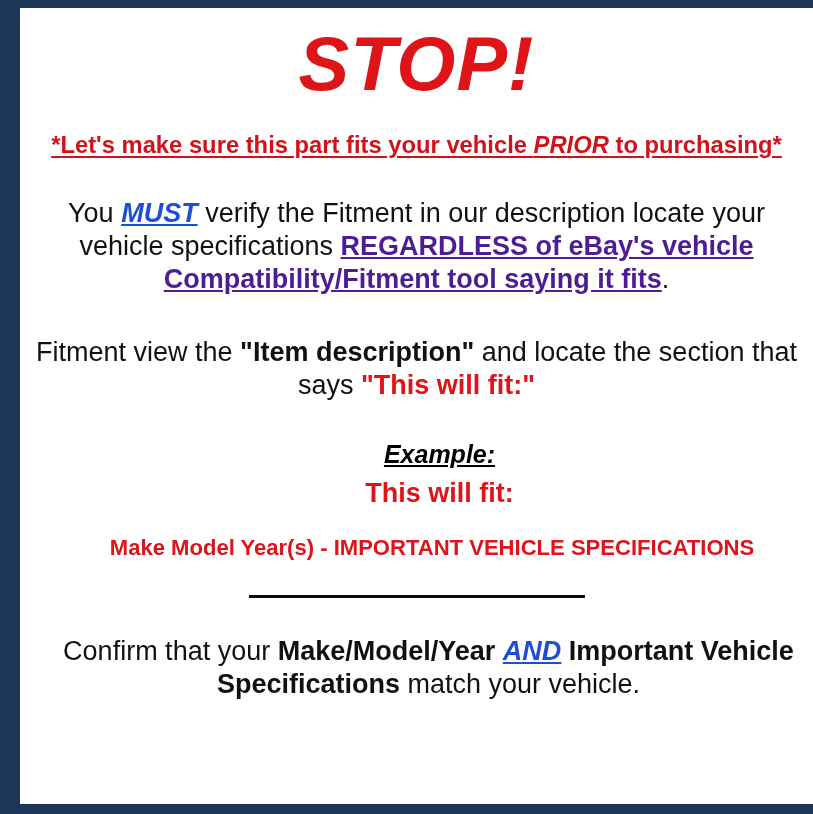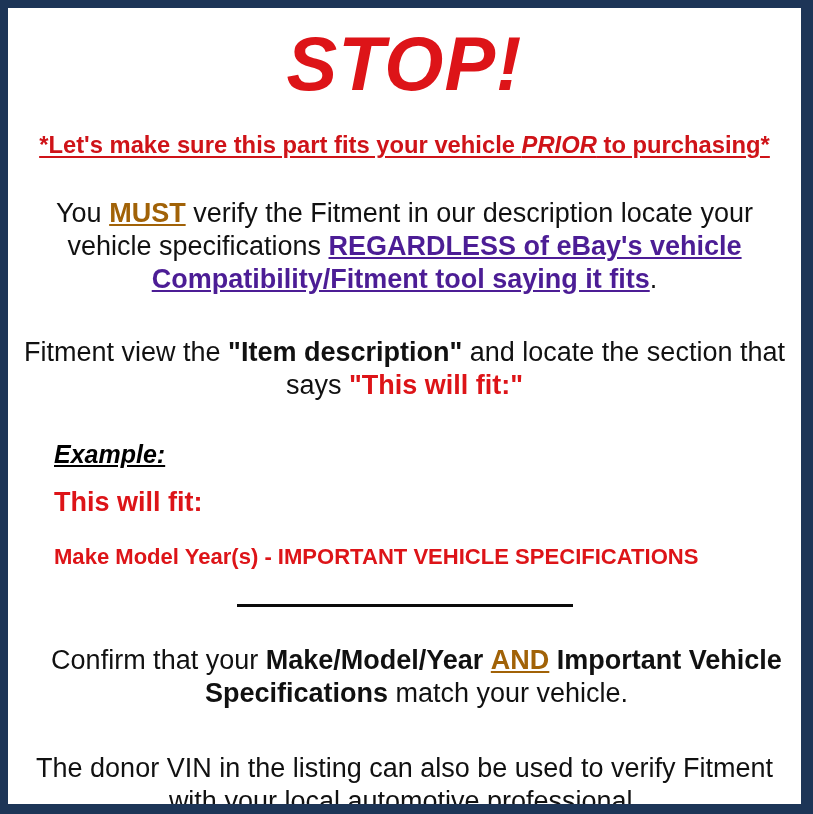--- a/index.html
+++ b/index.html
@@ -11,21 +11,21 @@
     position: relative;
     width: 813px;
     height: 814px;
     box-sizing: border-box;
     background: #1d3557;
     font-family: "Liberation Sans", sans-serif;
     overflow: hidden;
   }
   #inner {
     position: absolute;
-    left: 8px;
+    left: 20px;
     top: 8px;
     width: 793px;
     height: 796px;
     box-sizing: border-box;
     background: #ffffff;
     overflow: hidden;
   }
 
   .stop-title {
     text-align: center;
@@ -65,54 +65,55 @@
     font-weight: normal;
   }
 
   .p-must { margin-top: 38px; }
   .p-item { margin-top: 40px; }
   .p-confirm { margin-top: 34px; margin-left: 24px; }
   .p-vin { margin-top: 42px; }
   .b { font-weight: bold; }
 
   .red-bold-u-i {
-    color: #a16207;
+    color: #1d4ed8;
     font-weight: bold;
+    font-style: italic;
     text-decoration: underline;
     text-underline-offset: 2px;
   }
   .red-bold-u {
     color: #4c1d95;
     font-weight: bold;
     text-decoration: underline;
     text-underline-offset: 2px;
   }
   .red-bold { color: #dd1418; font-weight: bold; }
 
   .example-block {
     margin-top: 38px;
     padding-left: 46px;
-    text-align: left;
+    text-align: center;
   }
   .example-label {
     color: #000000;
     font-weight: bold;
     font-style: italic;
     font-size: 25px;
     line-height: 1.16;
     text-decoration: underline;
     text-underline-offset: 2px;
     display: inline-block;
   }
   .example-fit {
     color: #dd1418;
     font-weight: bold;
     font-size: 27px;
     line-height: 1.16;
-    margin-top: 18px;
+    margin-top: 9px;
   }
   .example-spec {
     color: #dd1418;
     font-weight: bold;
     font-size: 22.5px;
     line-height: 1.16;
     margin-top: 26px;
     white-space: nowrap;
     transform: scaleX(0.98);
     transform-origin: left center;
@@ -152,16 +153,15 @@
       <div class="example-fit">This will fit:</div>
       <div class="example-spec">Make Model Year(s) - IMPORTANT VEHICLE SPECIFICATIONS</div>
     </div>
 
     <div class="divider-wrap">
       <span class="divider"></span>
     </div>
 
     <p class="para p-confirm"><span>Confirm that your </span><span class="b">Make/Model/Year</span><span> </span><span class="red-bold-u-i">AND</span><span> </span><span class="b">Important Vehicle Specifications</span><span> match your vehicle.</span></p>
 
-    <p class="para p-vin">The donor VIN in the listing can also be used to verify Fitment with your local automotive professional.</p>
 
   </div>
 </div>
 
 </body></html>

